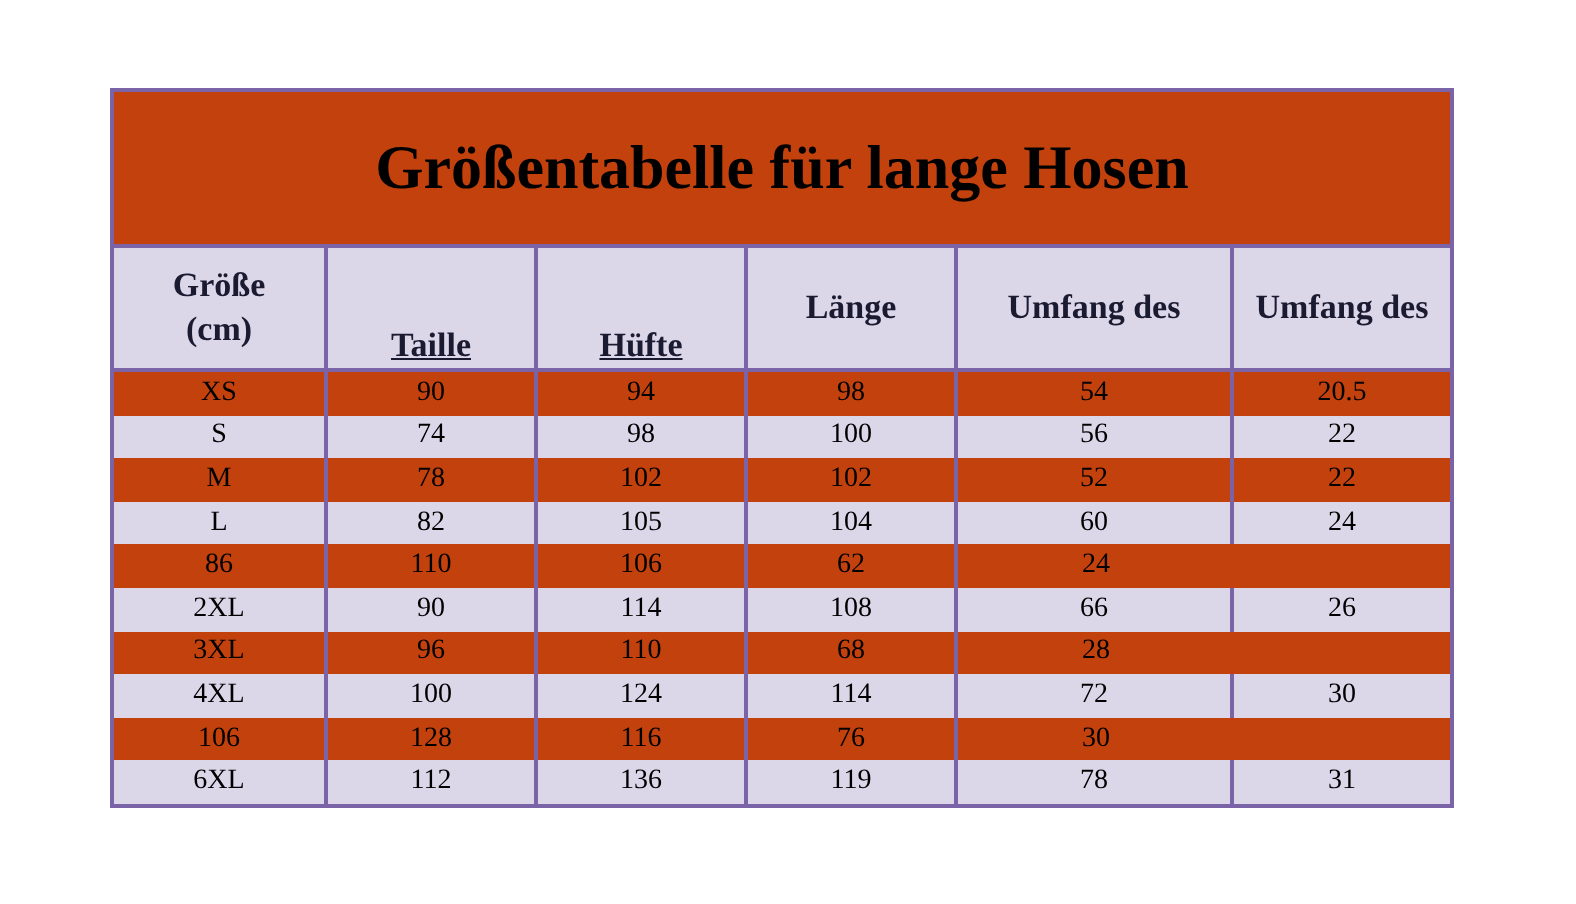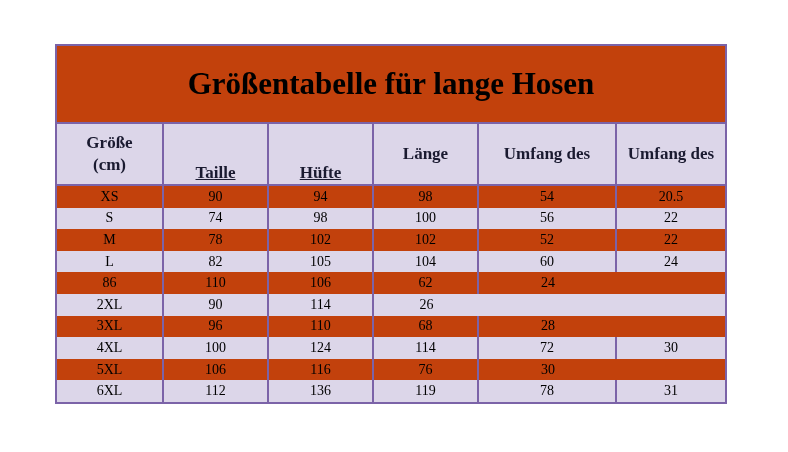--- a/index.html
+++ b/index.html
@@ -166,20 +166,22 @@
         <div class="td">110</div>
         <div class="td">106</div>
         <div class="td">62</div>
         <div class="td">24</div>
       </div>
 
       <div class="tr">
         <div class="td">2XL</div>
         <div class="td">90</div>
         <div class="td">114</div>
+        <div class="td">108</div>
+        <div class="td">66</div>
         <div class="td">26</div>
       </div>
 
       <div class="tr">
         <div class="td">3XL</div>
         <div class="td">96</div>
         <div class="td">110</div>
         <div class="td">68</div>
         <div class="td">28</div>
       </div>
@@ -187,22 +189,22 @@
       <div class="tr">
         <div class="td">4XL</div>
         <div class="td">100</div>
         <div class="td">124</div>
         <div class="td">114</div>
         <div class="td">72</div>
         <div class="td">30</div>
       </div>
 
       <div class="tr">
-        <div class="td">5XL</div>
         <div class="td">106</div>
+        <div class="td">128</div>
         <div class="td">116</div>
         <div class="td">76</div>
         <div class="td">30</div>
       </div>
 
       <div class="tr">
         <div class="td">6XL</div>
         <div class="td">112</div>
         <div class="td">136</div>
         <div class="td">119</div>

